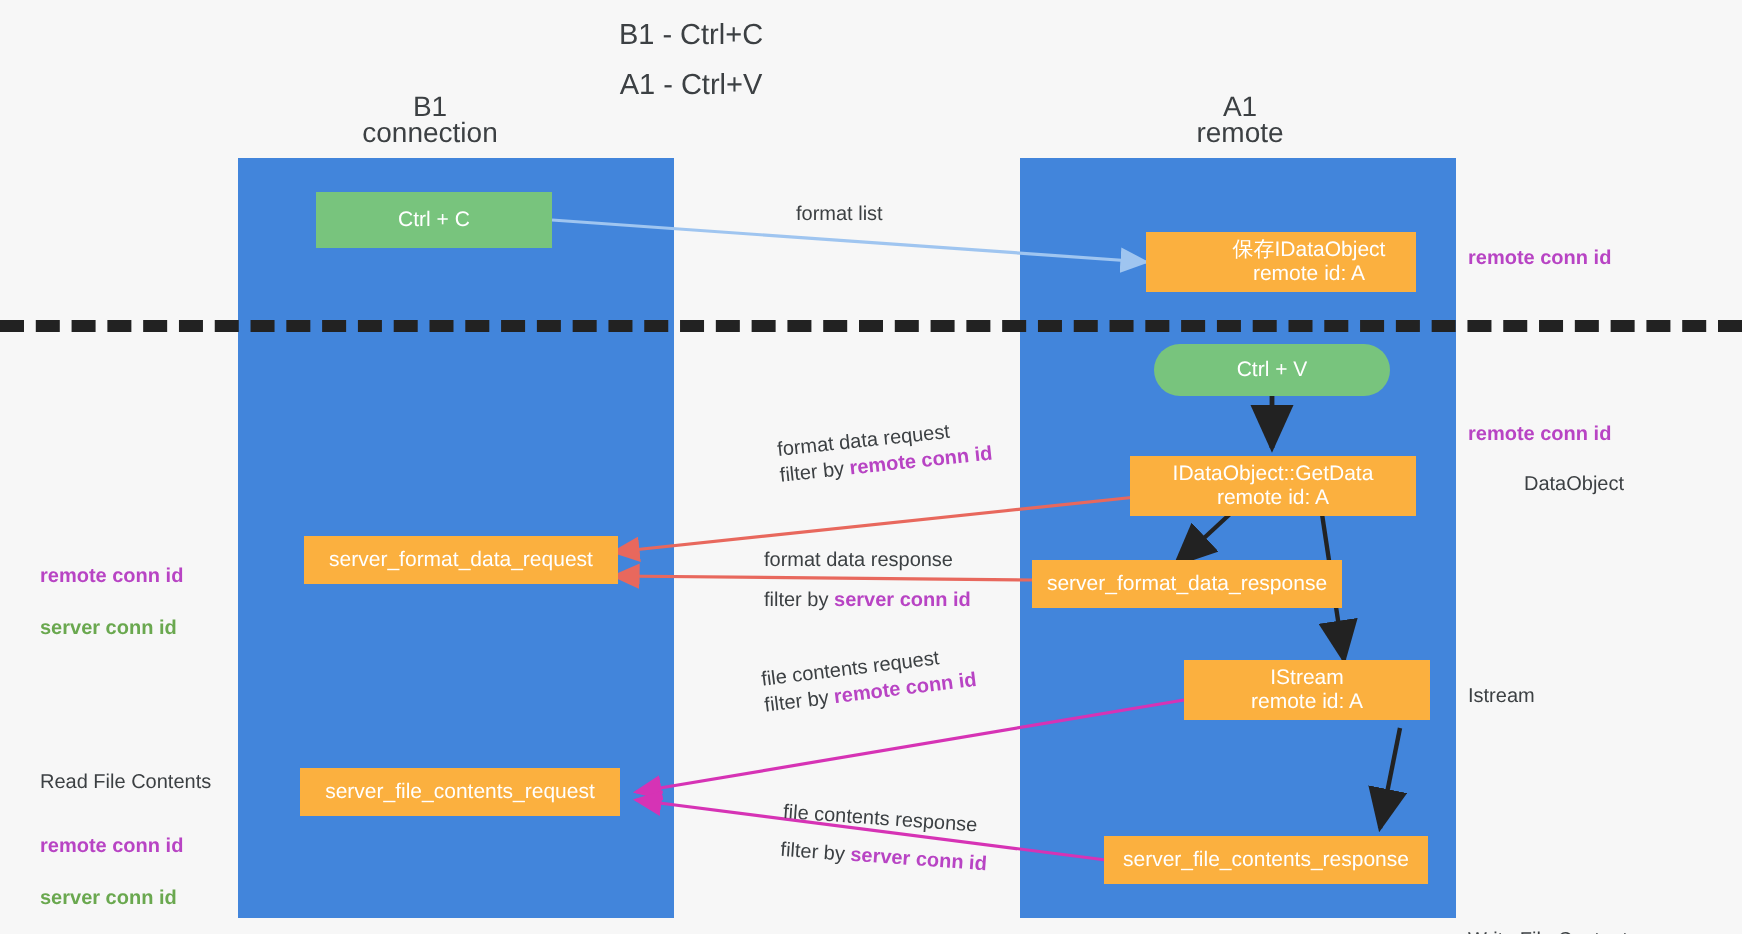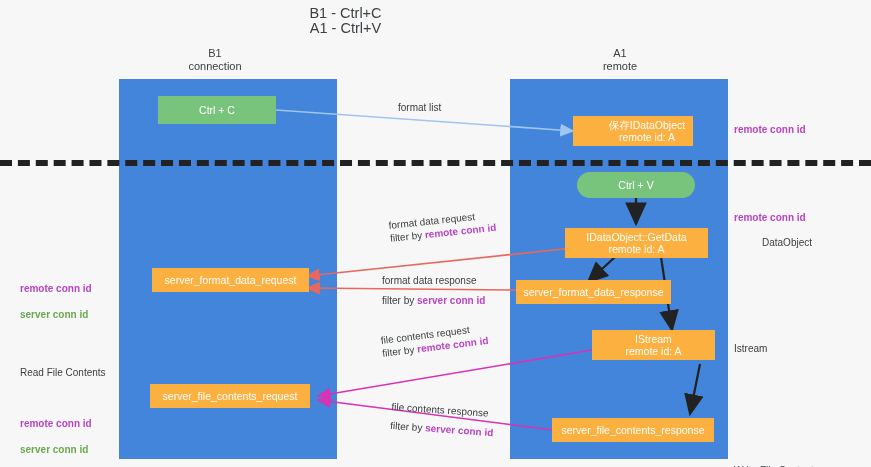--- a/index.html
+++ b/index.html
@@ -12,26 +12,26 @@
   }
   #stage{position:absolute;left:0;top:0;width:871px;height:467px;}
 
   
   .lane{position:absolute;background:#4285db;}
   svg.wires{position:absolute;left:0;top:0;width:871px;height:467px;overflow:visible;pointer-events:none;}
 
   
   .title{
     position:absolute;left:0;top:6px;width:691px;
-    text-align:center;color:#3c4043;font-size:14.5px;line-height:15px;
+    text-align:center;color:#3c4043;font-size:14.5px;line-height:25px;
     white-space:pre-line;
   }
   .colhead{
     position:absolute;text-align:center;color:#3c4043;
-    font-size:11px;line-height:13px;white-space:pre-line;
+    font-size:14px;line-height:13px;white-space:pre-line;
   }
 
   
   .node{
     position:absolute;display:flex;flex-direction:column;
     align-items:center;justify-content:center;
     color:#ffffff;font-size:10.5px;line-height:12.5px;
     text-align:center;box-sizing:border-box;white-space:pre-line;
     z-index:3;
   }
@@ -105,21 +105,21 @@
 
     <path d="M553,430 L318,400" stroke="#d633b5" stroke-width="1.6" fill="none" marker-end="url(#ah-mag)"></path>
 
     <path d="M700,364 L690,414" stroke="#222222" stroke-width="2.2" fill="none" marker-end="url(#ah-blk)"></path>
   </svg>
 
   <div class="sep" style="top:160px;"></div>
 
   <div class="node green" style="left:158px;top:96px;width:118px;height:28px;text-align:right;">Ctrl + C</div>
 
-  <div class="node orange" style="left:573px;top:116px;width:120px;height:30px;padding-left:28px;">保存IDataObject
+  <div class="node orange" style="left:573px;top:116px;width:135px;height:30px;padding-left:28px;">保存IDataObject
 remote id: A</div>
 
   <div class="node green" style="left:577px;top:172px;width:118px;height:26px;border-radius:13px;">Ctrl + V</div>
 
   <div class="node orange" style="left:565px;top:228px;width:143px;height:30px;">IDataObject::GetData
 remote id: A</div>
 
   <div class="node orange" style="left:152px;top:268px;width:157px;height:24px;">server_format_data_request</div>
 
   <div class="node orange" style="left:516px;top:280px;width:155px;height:24px;">server_format_data_response</div>
@@ -167,20 +167,20 @@
   <div class="ann purple" style="left:734px;top:211px;">remote conn id</div>
   <div class="ann dark" style="left:734px;top:236px;padding-left:28px;">DataObject</div>
   <div class="ann dark" style="left:734px;top:342px;">Istream</div>
   <div class="ann dark" style="left:734px;top:424px;margin-top:40px;">Write File Contents</div>
 
   <div class="ann stack" style="left:20px;top:269px;">
     <span class="p">remote conn id</span>
     <span class="g">server conn id</span>
   </div>
 
-  <div class="ann dark" style="left:20px;top:366px;">Read File Contents</div>
+  <div class="ann dark" style="left:20px;top:385px;">Read File Contents</div>
 
   <div class="ann stack" style="left:20px;top:404px;">
     <span class="p">remote conn id</span>
     <span class="g">server conn id</span>
   </div>
 
 </div>
 
 </body></html>

